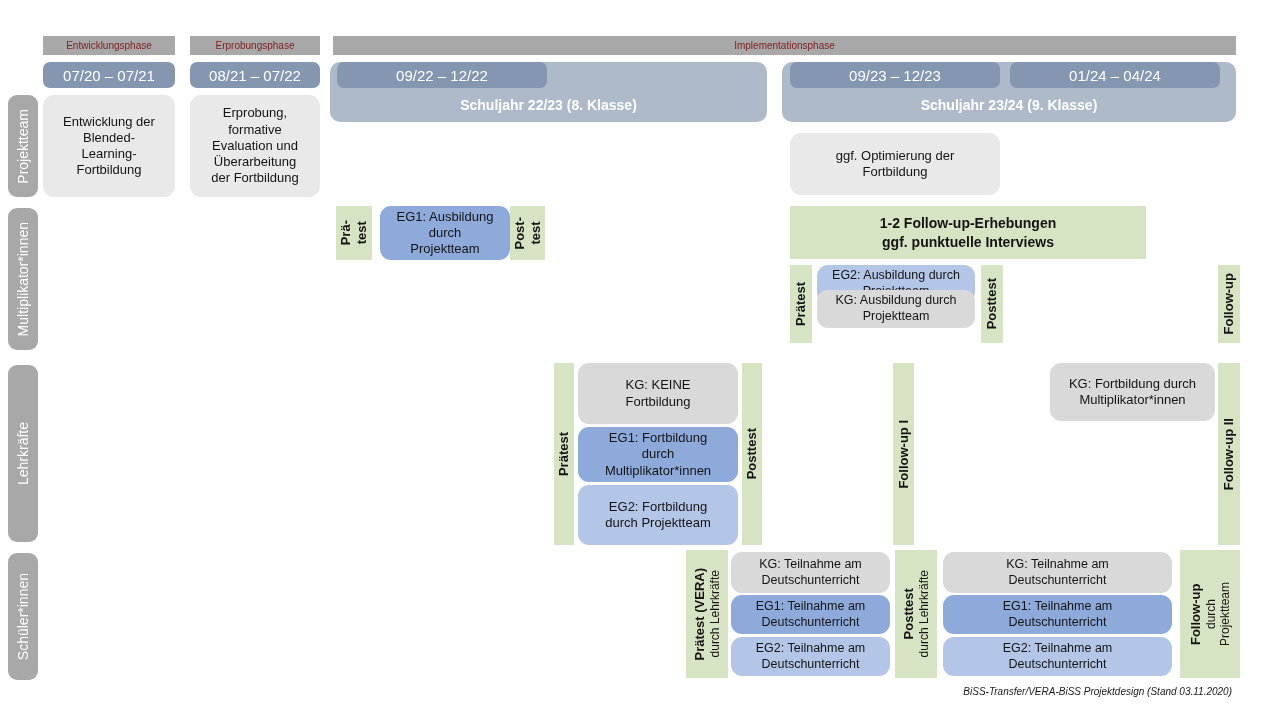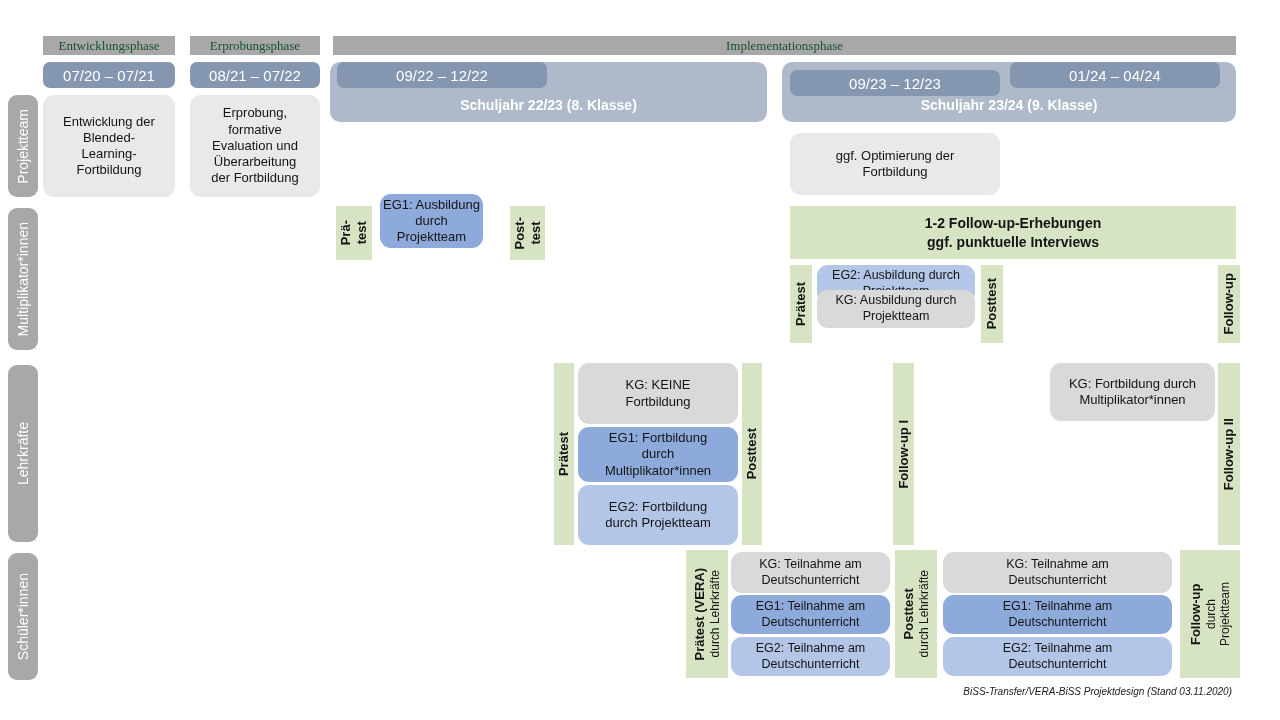--- a/index.html
+++ b/index.html
@@ -2,21 +2,21 @@
 <html><head>
 <meta charset="utf-8">
 <style>
   html,body { margin:0; padding:0; background:#ffffff; }
   body { font-family:"Liberation Sans", sans-serif; }
   .canvas { position:relative; width:1280px; height:720px; background:#ffffff; overflow:hidden; }
   .abs { position:absolute; box-sizing:border-box; }
   .center { display:flex; align-items:center; justify-content:center; text-align:center; }
   .pre { white-space:pre-line; }
 
-  .hdr { background:#a8a8a8; color:#14532d; font-size:13px;font-family:Liberation Serif, serif; }
+  .hdr { background:#a8a8a8; color:#7f1d1d; font-size:10px; }
   .date { background:#8496b0; color:#ffffff; font-size:15px; border-radius:7px; }
   .sj { background:#aebaca; border-radius:10px; }
   .sjlabel { color:#ffffff; font-weight:bold; font-size:14px; }
   .rowlabel { background:#a8a8a8; color:#ffffff; border-radius:9px; font-size:14px; }
 
   .box { border-radius:11px; color:#141414; font-size:13px; line-height:1.25; }
   .graybox { background:#e9e9e9; }
   .kg  { background:#d9d9d9; }
   .eg1 { background:#8eaadb; }
   .eg2 { background:#b4c6e7; }
@@ -40,21 +40,21 @@
   <div class="abs hdr center" style="left:333px;top:36px;width:903px;height:19px">Implementationsphase</div>
 
   <div class="abs date center" style="left:43px;top:62px;width:132px;height:26px">07/20 – 07/21</div>
   <div class="abs date center" style="left:190px;top:62px;width:130px;height:26px">08/21 – 07/22</div>
 
   <div class="abs sj" style="left:330px;top:62px;width:437px;height:60px"></div>
   <div class="abs date center" style="left:337px;top:62px;width:210px;height:26px">09/22 – 12/22</div>
   <div class="abs sjlabel center" style="left:330px;top:91px;width:437px;height:28px">Schuljahr 22/23 (8. Klasse)</div>
 
   <div class="abs sj" style="left:782px;top:62px;width:454px;height:60px"></div>
-  <div class="abs date center" style="left:790px;top:70px;width:210px;height:26px">09/23 – 12/23</div>
+  <div class="abs date center" style="left:790px;top:62px;width:210px;height:26px">09/23 – 12/23</div>
   <div class="abs date center" style="left:1010px;top:62px;width:210px;height:26px">01/24 – 04/24</div>
   <div class="abs sjlabel center" style="left:782px;top:91px;width:454px;height:28px">Schuljahr 23/24 (9. Klasse)</div>
 
   <div class="abs rowlabel center" style="left:8px;top:95px;width:30px;height:102px">
     <div class="vtext">Projektteam</div>
   </div>
   <div class="abs rowlabel center" style="left:8px;top:208px;width:30px;height:142px">
     <div class="vtext">Multiplikator*innen</div>
   </div>
   <div class="abs rowlabel center" style="left:8px;top:365px;width:30px;height:177px">
@@ -73,28 +73,28 @@
 Evaluation und
 Überarbeitung
 der Fortbildung</div>
   <div class="abs box graybox center pre" style="left:790px;top:133px;width:210px;height:62px">ggf. Optimierung der
 Fortbildung</div>
 
   <div class="abs green center vgreen" style="left:336px;top:206px;width:36px;height:54px">
     <div class="vtext pre">Prä-
 test</div>
   </div>
-  <div class="abs box eg1 center pre" style="left:380px;top:194px;width:103px;height:54px">EG1: Ausbildung
+  <div class="abs box eg1 center pre" style="left:380px;top:206px;width:130px;height:54px">EG1: Ausbildung
 durch
 Projektteam</div>
   <div class="abs green center vgreen" style="left:510px;top:206px;width:35px;height:54px">
     <div class="vtext pre">Post-
 test</div>
   </div>
-  <div class="abs green center hgreen pre" style="left:790px;top:206px;width:446px;height:53px">1-2 Follow-up-Erhebungen
+  <div class="abs green center hgreen pre" style="left:790px;top:206px;width:356px;height:53px">1-2 Follow-up-Erhebungen
 ggf. punktuelle Interviews</div>
   <div class="abs green center vgreen" style="left:790px;top:265px;width:22px;height:78px">
     <div class="vtext">Prätest</div>
   </div>
   <div class="abs box eg2 center pre small" style="left:817px;top:265px;width:158px;height:38px">EG2: Ausbildung durch
 Projektteam</div>
   <div class="abs box kg center pre small" style="left:817px;top:290px;width:158px;height:38px">KG: Ausbildung durch
 Projektteam</div>
   <div class="abs green center vgreen" style="left:981px;top:265px;width:22px;height:78px">
     <div class="vtext">Posttest</div>

